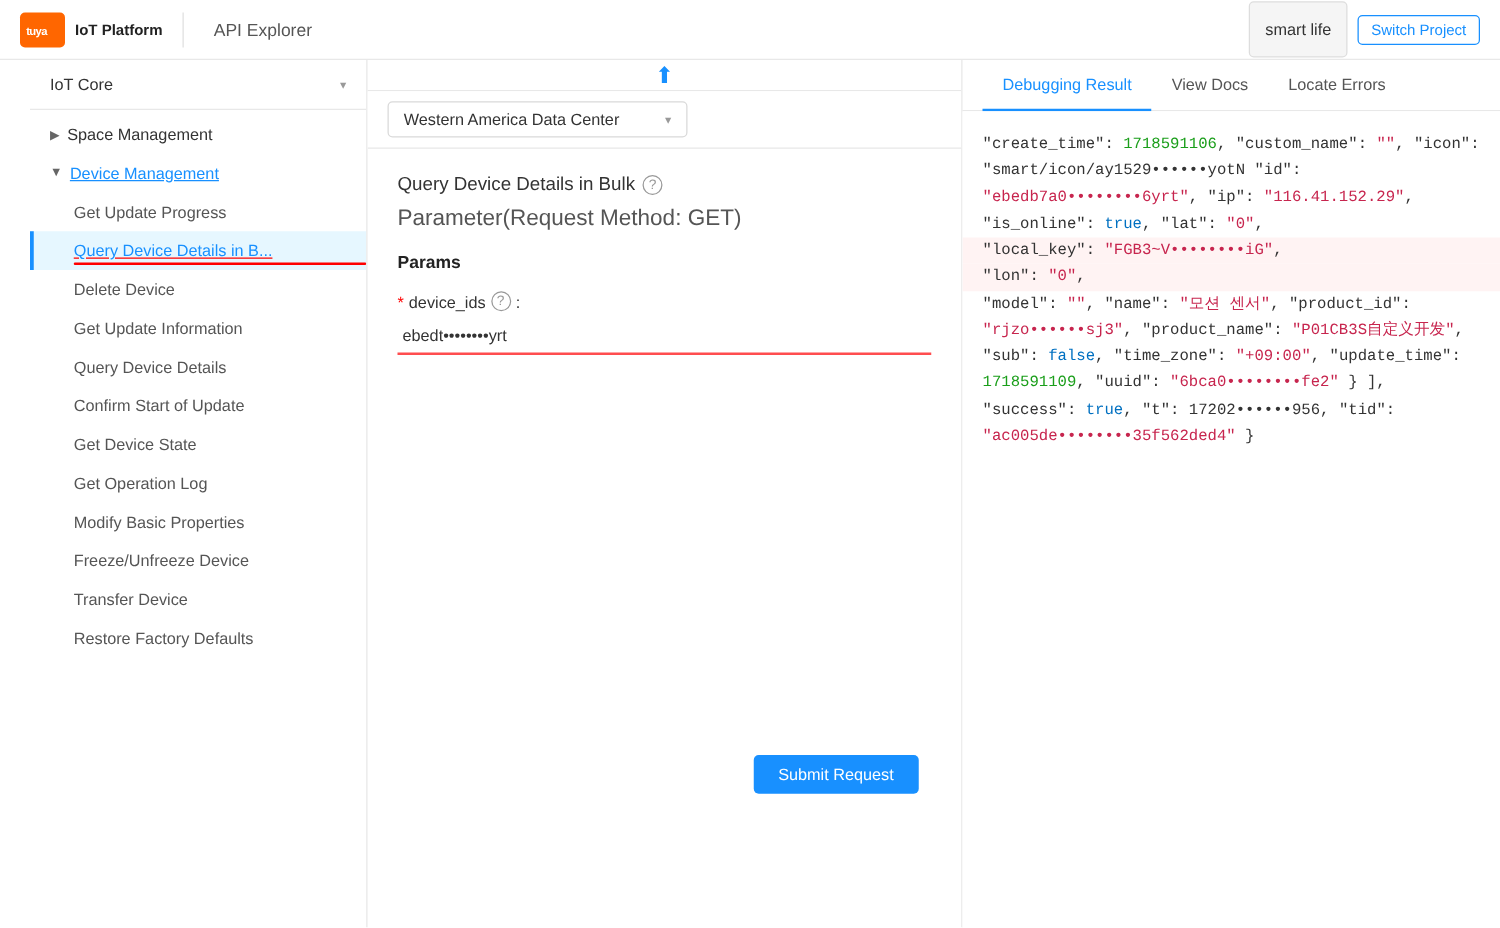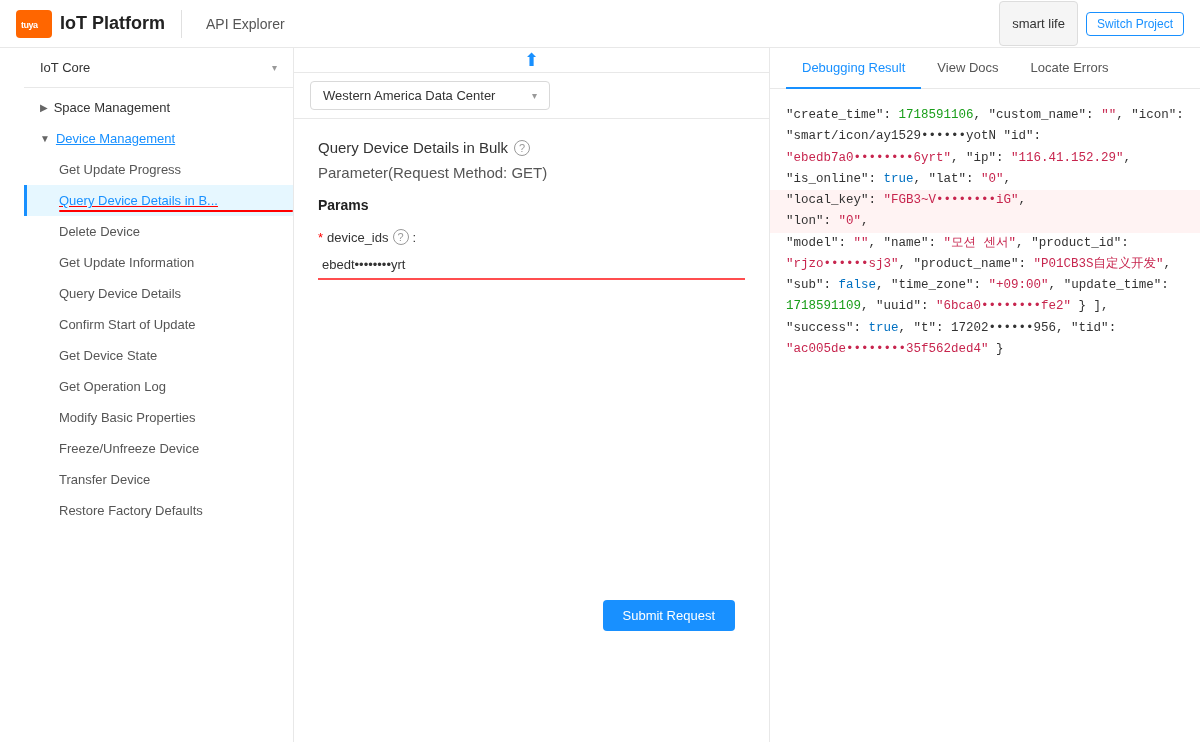--- a/index.html
+++ b/index.html
@@ -28,21 +28,21 @@
       border-radius: 4px;
       display: flex;
       align-items: center;
       justify-content: center;
       color: white;
       font-size: 10px;
       font-weight: bold;
       letter-spacing: -0.5px;
     }
     .logo-text {
-      font-size: 18px;
+      font-size: 12px;
       font-weight: 600;
       color: #222;
     }
     .api-explorer-label {
       font-size: 14px;
       color: #555;
       padding-left: 8px;
     }
     .project-badge {
       display: flex;
@@ -170,21 +170,21 @@
       border-radius: 50%;
       border: 1px solid #999;
       display: inline-flex;
       align-items: center;
       justify-content: center;
       font-size: 11px;
       color: #999;
       cursor: pointer;
     }
     .param-method {
-      font-size: 15px;
+      font-size: 18px;
       color: #555;
       margin-bottom: 16px;
     }
     .params-section {
       margin-top: 8px;
     }
     .params-title {
       font-weight: 700;
       font-size: 14px;
       margin-bottom: 16px;

